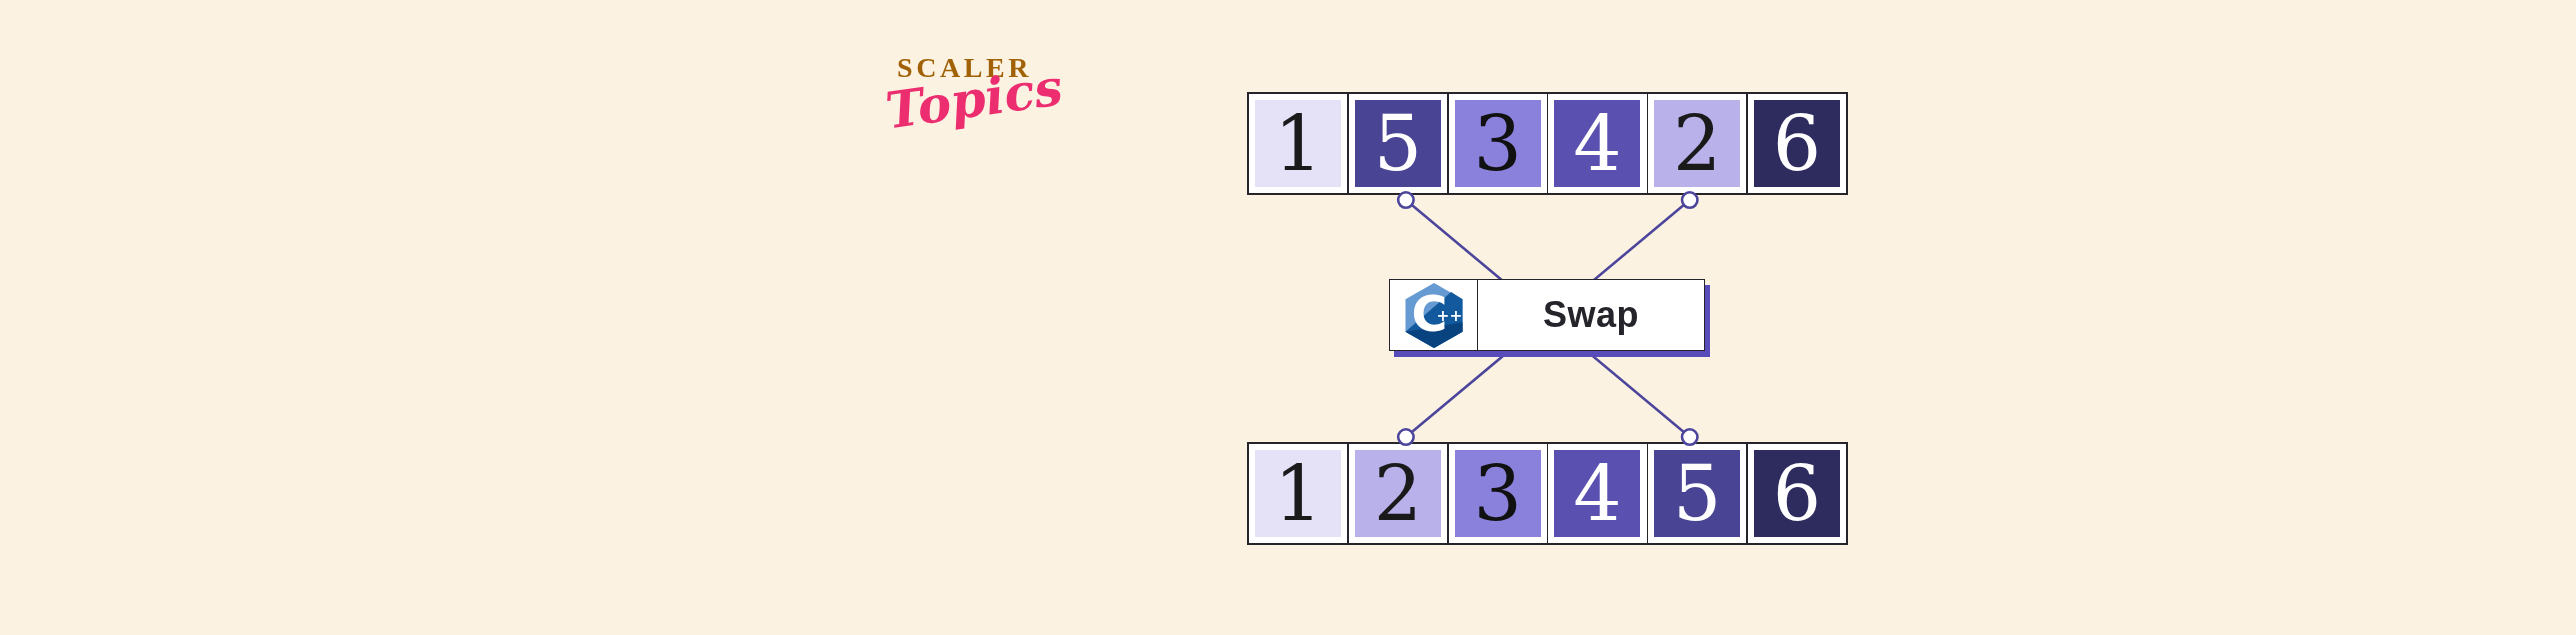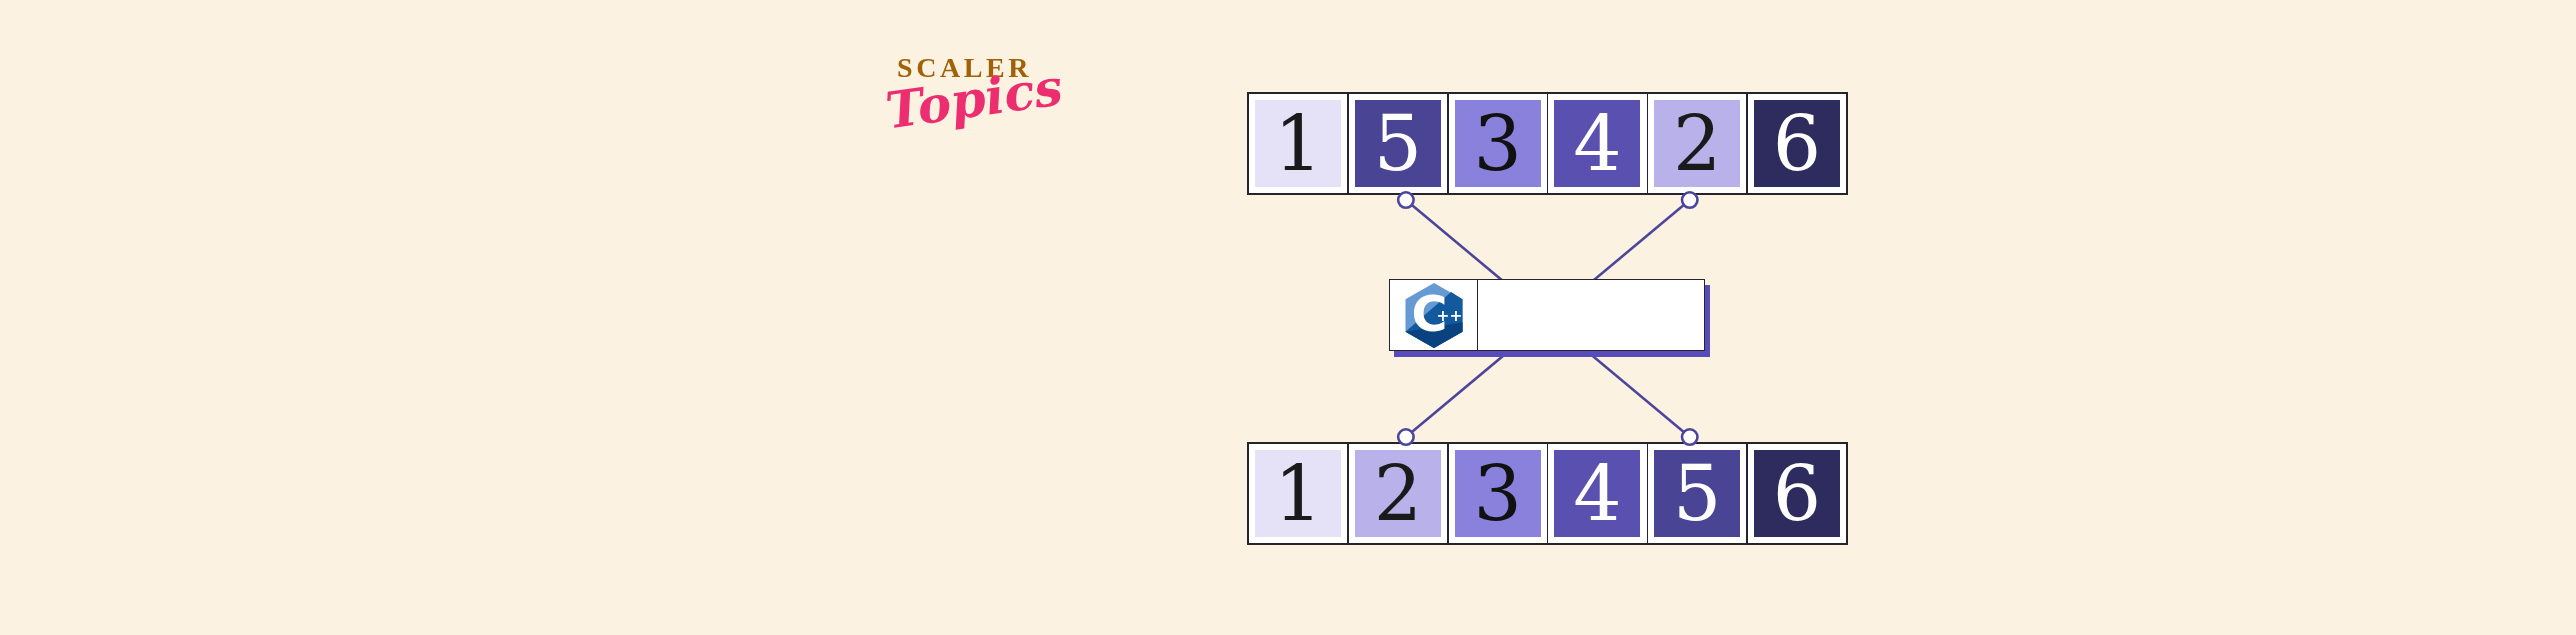--- a/index.html
+++ b/index.html
@@ -118,16 +118,19 @@
   <div class="swap-box" style="border-color: rgb(38, 36, 43);">
     <div class="cpp-section" style="border-right-color: rgb(38, 36, 43);">
       <svg class="cpp-svg" viewBox="0 0 100 114" xmlns="http://www.w3.org/2000/svg">
         <polygon id="hex-light" points="50,0 100,28.5 100,85.5 50,114 0,85.5 0,28.5" fill="#659ad2"></polygon>
         <polygon id="hex-mid" points="80,16 100,28.5 100,85.5 50,114 0,85.5" fill="#12599e"></polygon>
         <polygon id="hex-dark" points="0,85.5 100,69 100,85.5 50,114" fill="#09437f"></polygon>
         <text class="cpp-c" x="42" y="84">C</text>
         <text class="cpp-pp" x="77" y="66">++</text>
       </svg>
     </div>
+    <div class="swap-label-section">
+      <span class="swap-label" style="color: rgb(38, 36, 43);">Swap</span>
+    </div>
   </div>
 
 </div>
 
 
 </body></html>

